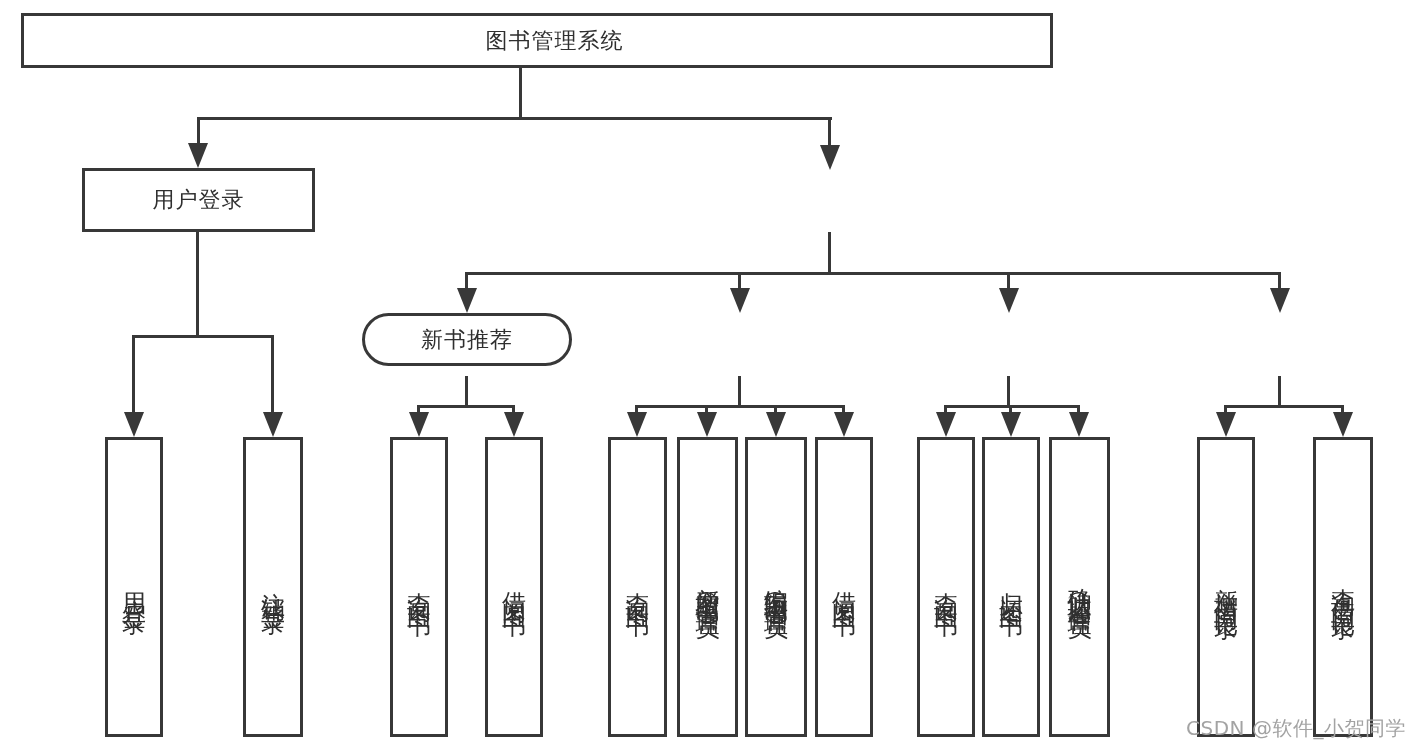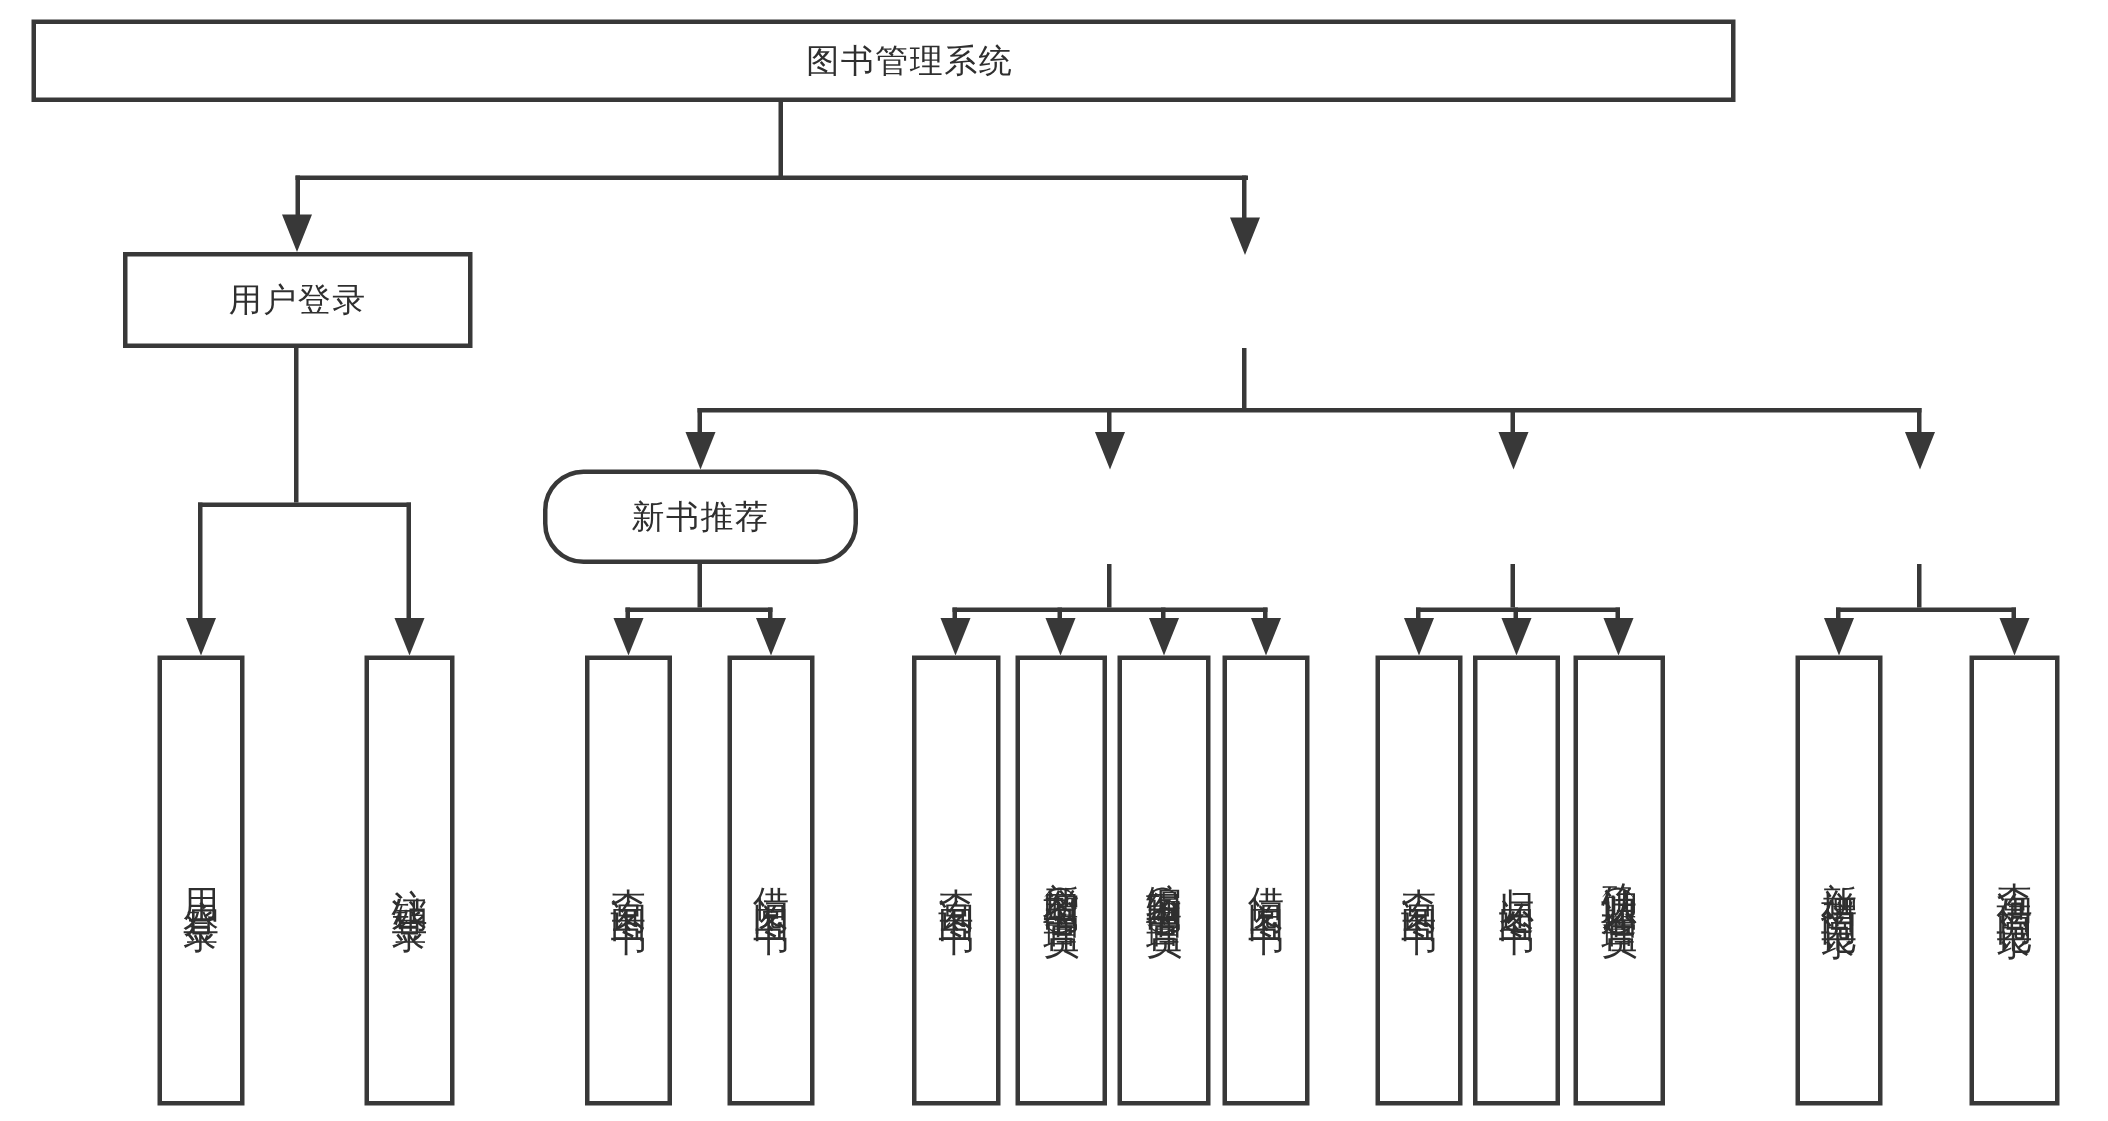--- a/index.html
+++ b/index.html
@@ -57,30 +57,30 @@
     z-index:3;
     letter-spacing:0.5px;
     white-space:nowrap;
   }
 </style>
 </head>
 <body>
 
 <div id="canvas">
 
-  <div class="box" style="left:21px;top:13px;width:1136px;height:55px;padding-left:35px;">
+  <div class="box" style="left:21px;top:13px;width:1032px;height:55px;padding-left:35px;">
     <span>图书管理系统</span>
   </div>
 
   <div class="box" style="left:82px;top:168px;width:233px;height:64px;">
     <span>用户登录</span>
   </div>
 
 
-  <div class="box" style="left:362px;top:313px;width:210px;height:63px;border-radius:27px;">
+  <div class="box" style="left:362px;top:313px;width:210px;height:53px;border-radius:27px;">
     <span>新书推荐</span>
   </div>
 
 
 
 
   <div class="box leaf" style="left:105px;width:58px;">
     <span class="vlabel">用户登录</span>
   </div>
 
@@ -184,14 +184,15 @@
   <div class="vline" style="left:1077px;top:405px;height:10px;"></div>
   <div class="arrow" style="left:1069px;top:412px;"></div>
 
   <div class="vline" style="left:1278px;top:376px;height:29px;"></div>
   <div class="hline" style="left:1224px;top:405px;width:120px;"></div>
   <div class="vline" style="left:1224px;top:405px;height:10px;"></div>
   <div class="arrow" style="left:1216px;top:412px;"></div>
   <div class="vline" style="left:1341px;top:405px;height:10px;"></div>
   <div class="arrow" style="left:1333px;top:412px;"></div>
 
+  <div class="watermark">CSDN @软件_小贺同学</div>
 
 </div>
 
 </body></html>

